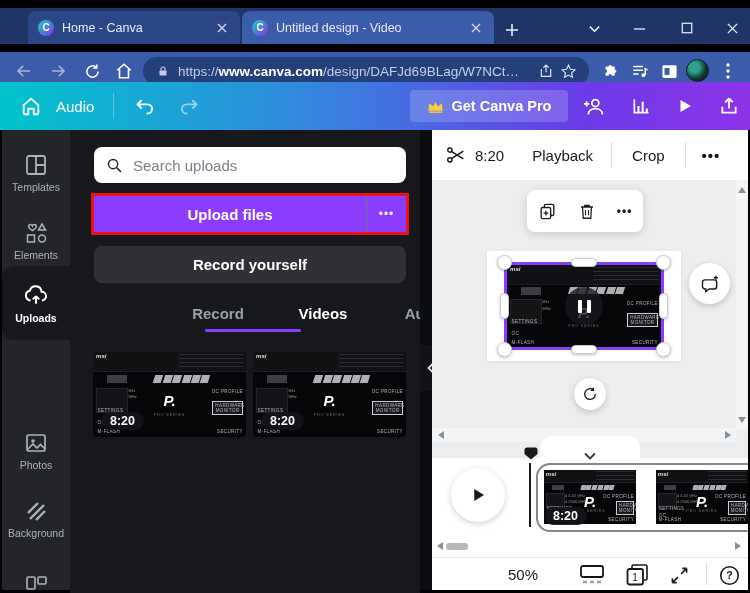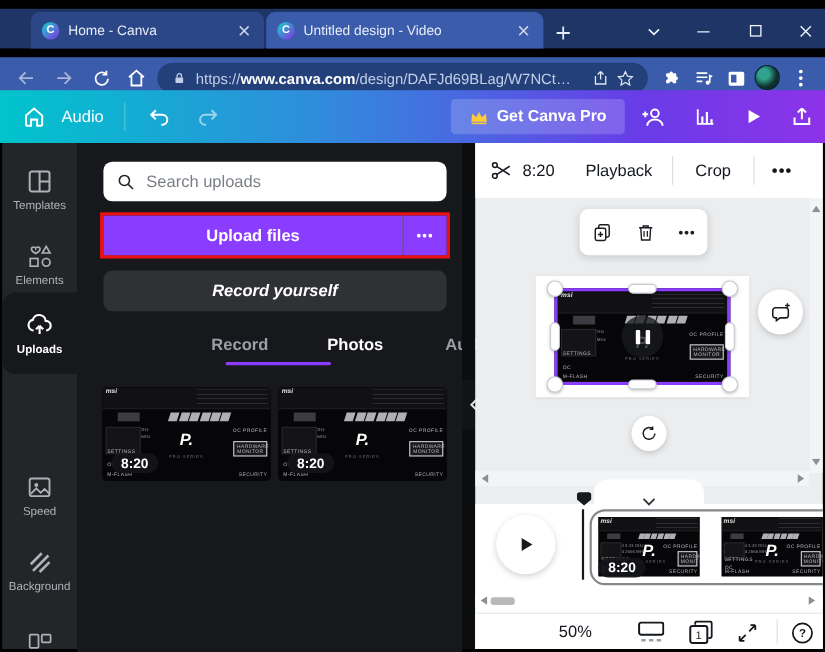--- a/index.html
+++ b/index.html
@@ -50,21 +50,21 @@
   
   .panel{left:70px;top:130px;width:350px;height:542px;background:#17181b;}
   .searchbox{left:24px;top:17px;width:312px;height:36px;border-radius:8px;background:#fff;display:flex;align-items:center;padding:0 12px;gap:10px;}
   .searchbox input{border:none;outline:none;flex:1;font-size:15px;color:#222;background:transparent;font-family:"Liberation Sans",sans-serif;}
   .searchbox input::placeholder{color:#7a7f86;}
   .uploadwrap{left:21px;top:63px;width:318px;height:42px;border:3px solid #ee1111;display:flex;}
   .uploadmain{flex:1;background:#8b3dff;color:#fff;font-size:15px;font-weight:700;display:flex;align-items:center;justify-content:center;}
   .uploadsep{width:1px;background:rgba(255,255,255,.4);}
   .uploadmore{width:39px;background:#8b3dff;color:#fff;font-size:12px;letter-spacing:1px;display:flex;align-items:center;justify-content:center;}
   .recordbtn{left:24px;top:116px;width:312px;height:37px;border-radius:8px;background:#2f3135;color:#fff;font-size:15px;font-weight:700;
-    display:flex;align-items:center;justify-content:center;font-style:italic;}
+    display:flex;align-items:center;justify-content:center;}
   .ptab{top:170px;height:26px;font-size:15px;font-weight:700;color:#9aa0a7;display:flex;align-items:center;justify-content:center;}
   .ptab.on{color:#fff;}
   .ptab-underline{left:135px;top:199px;width:96px;height:3px;border-radius:2px;background:#8b3dff;}
   .thumb{top:222px;width:153px;height:85px;border-radius:4px;overflow:hidden;background:#060608;}
   .badge{position:absolute;left:8px;bottom:7px;background:rgba(20,21,24,.92);color:#fff;font-size:12.5px;font-weight:700;
     padding:2px 9px;border-radius:11px;}
 
   
   .strip{left:420px;top:130px;width:12px;height:460px;background:#0c0d0f;}
   .collapse-tab{left:420px;top:345px;width:21px;height:46px;background:#121316;border-radius:0 10px 10px 0;
@@ -315,21 +315,21 @@
           <path d="M12 20v-7m0 0l-3 3m3-3l3 3" fill="none" stroke="currentColor" stroke-width="1.8"></path>
         </svg>
       <span class="lbl" style="font-weight:700;">Uploads</span>
     </div>
     <div class="abs rail-item" style="top:292px;height:58px;justify-content:center;">
       <svg width="24" height="24" viewBox="0 0 24 24">
           <rect x="3" y="4" width="18" height="16" rx="2" fill="none" stroke="currentColor" stroke-width="1.7"></rect>
           <circle cx="9" cy="10" r="1.8" fill="currentColor"></circle>
           <path d="M4 18l5-5 4 4 3.5-3.5L21 18" fill="none" stroke="currentColor" stroke-width="1.7"></path>
         </svg>
-      <span class="lbl">Speed</span>
+      <span class="lbl">Photos</span>
     </div>
     <div class="abs rail-item" style="top:360px;height:58px;justify-content:center;">
       <svg width="24" height="24" viewBox="0 0 24 24">
           <path d="M4 14L14 4M6 20L20 6M12 21l9-9" stroke="currentColor" stroke-width="2.4"></path>
         </svg>
       <span class="lbl">Background</span>
     </div>
     <div class="abs rail-item" style="top:444px;height:20px;justify-content:flex-start;">
       <svg width="24" height="18" viewBox="0 0 24 18">
           <rect x="3" y="3" width="8" height="12" rx="1" fill="none" stroke="currentColor" stroke-width="1.6"></rect>
@@ -346,21 +346,21 @@
         </svg>
       <input type="text" placeholder="Search uploads" style="">
     </div>
     <div class="abs uploadwrap">
       <div class="uploadmain">Upload files</div>
       <div class="uploadsep"></div>
       <div class="uploadmore">•••</div>
     </div>
     <div class="abs recordbtn">Record yourself</div>
     <div class="abs ptab" style="left:108px;width:80px;">Record</div>
-    <div class="abs ptab on" style="left:213px;width:80px;">Photos</div>
+    <div class="abs ptab on" style="left:213px;width:80px;">Videos</div>
     <div class="abs ptab" style="left:316px;width:80px;">Audio</div>
     <div class="abs ptab-underline"></div>
 
     <div class="abs thumb" style="left:23px;">
       <div style="position:absolute;inset:0;">
   <div class="bios">
     <div class="b-top">
       <span class="b-msi">msi</span>
       <span class="b-info"></span>
     </div>

